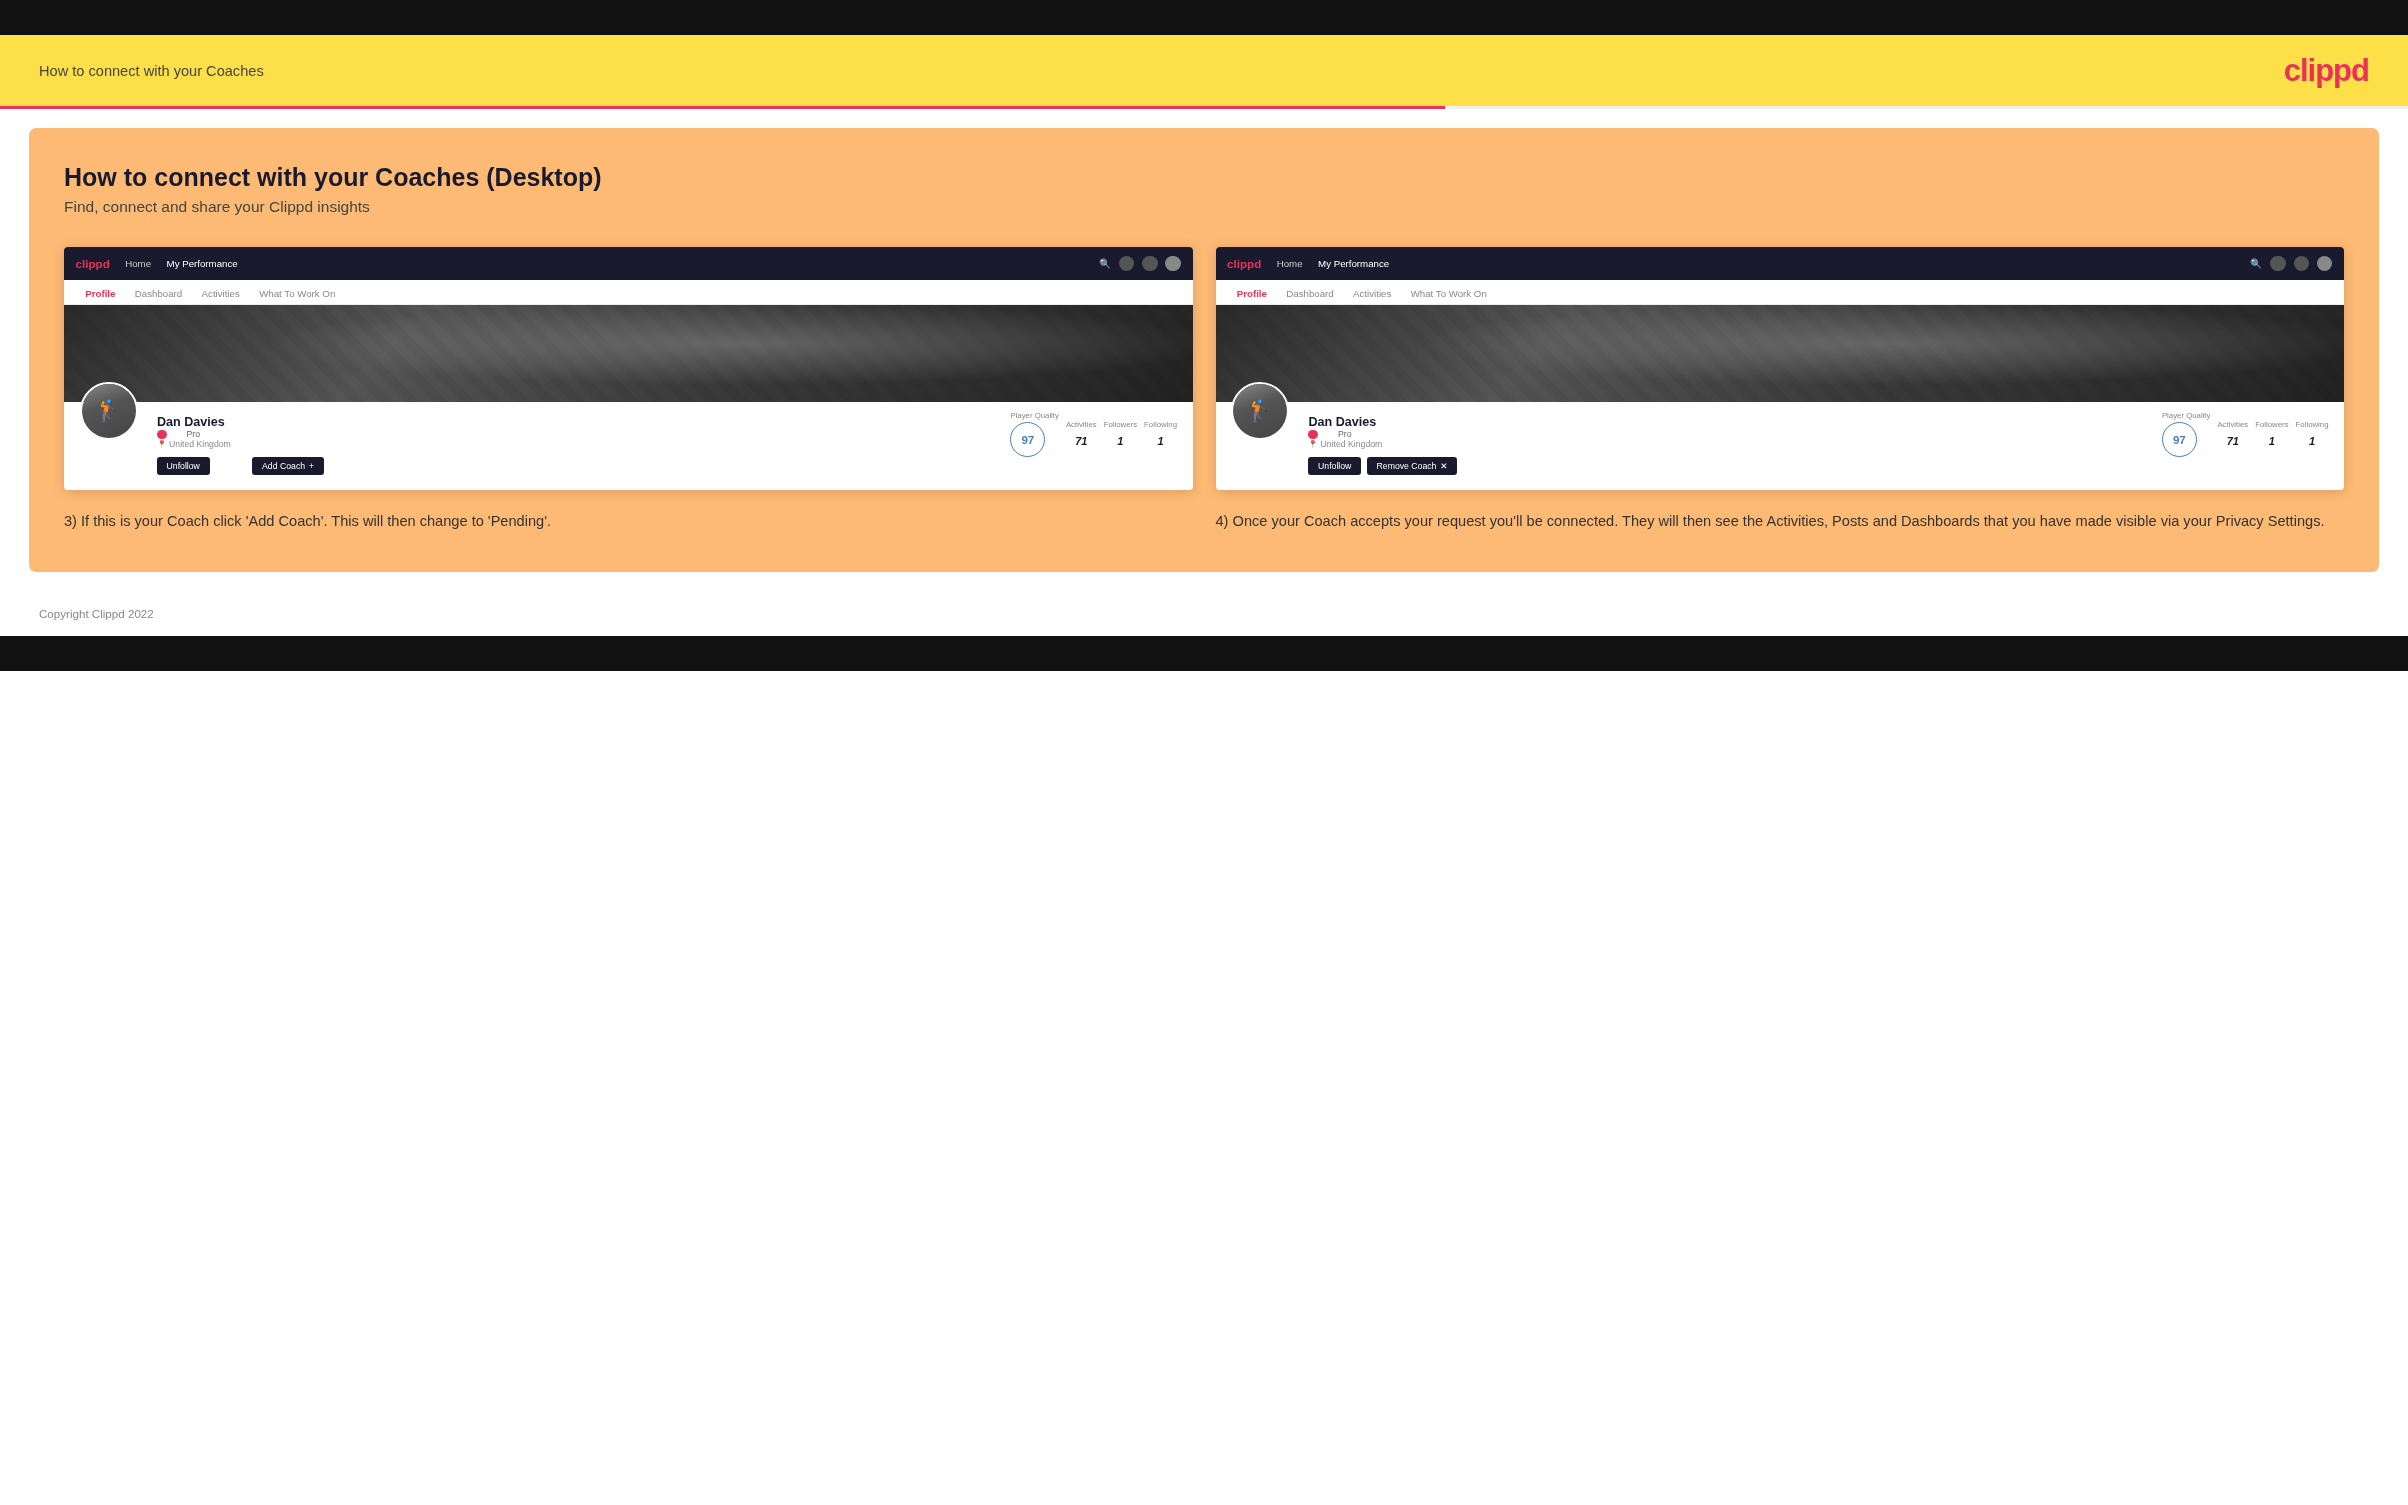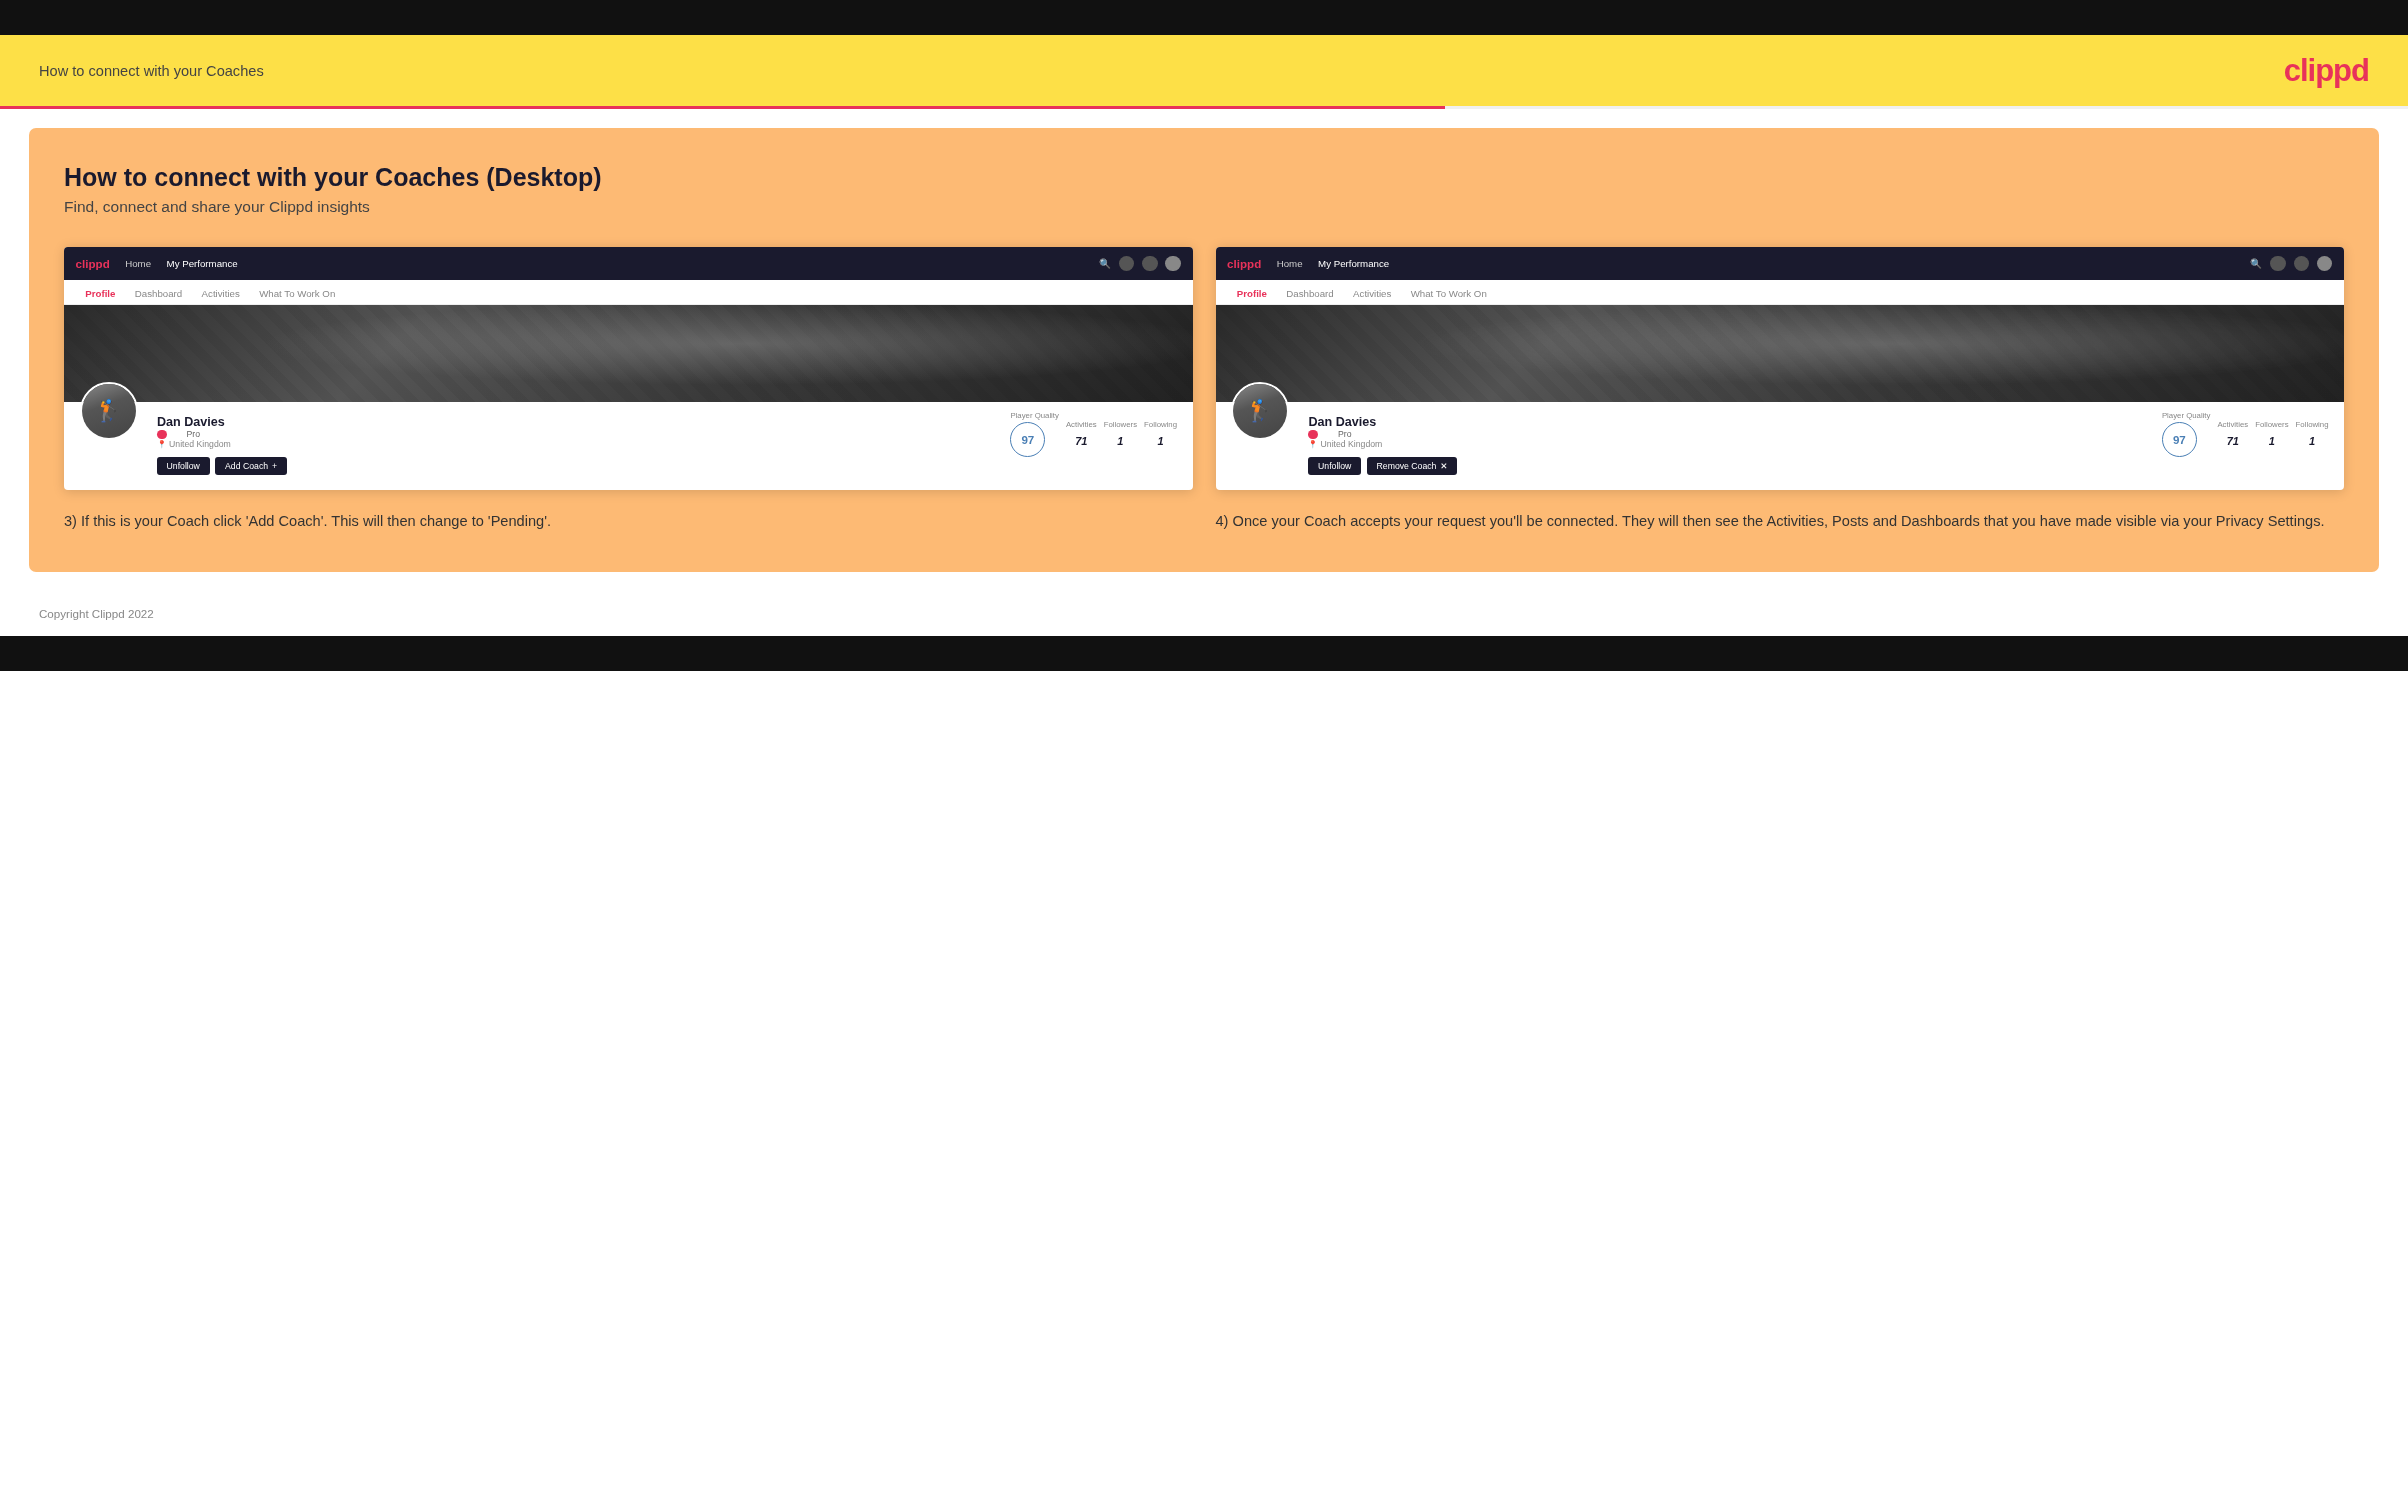--- a/index.html
+++ b/index.html
@@ -226,20 +226,21 @@
       background: #1a1a2e;
       color: #fff;
       border: none;
       padding: 3.9px 9.7px;
       border-radius: 2.9px;
       font-size: 8.7px;
       cursor: pointer;
       display: flex;
       align-items: center;
       gap: 3.9px;
+      margin-left: 37px;
     }
     .mock-btn-removecoach {
       background: #1a1a2e;
       color: #fff;
       border: none;
       padding: 3.9px 9.7px;
       border-radius: 2.9px;
       font-size: 8.7px;
       cursor: pointer;
       display: flex;

